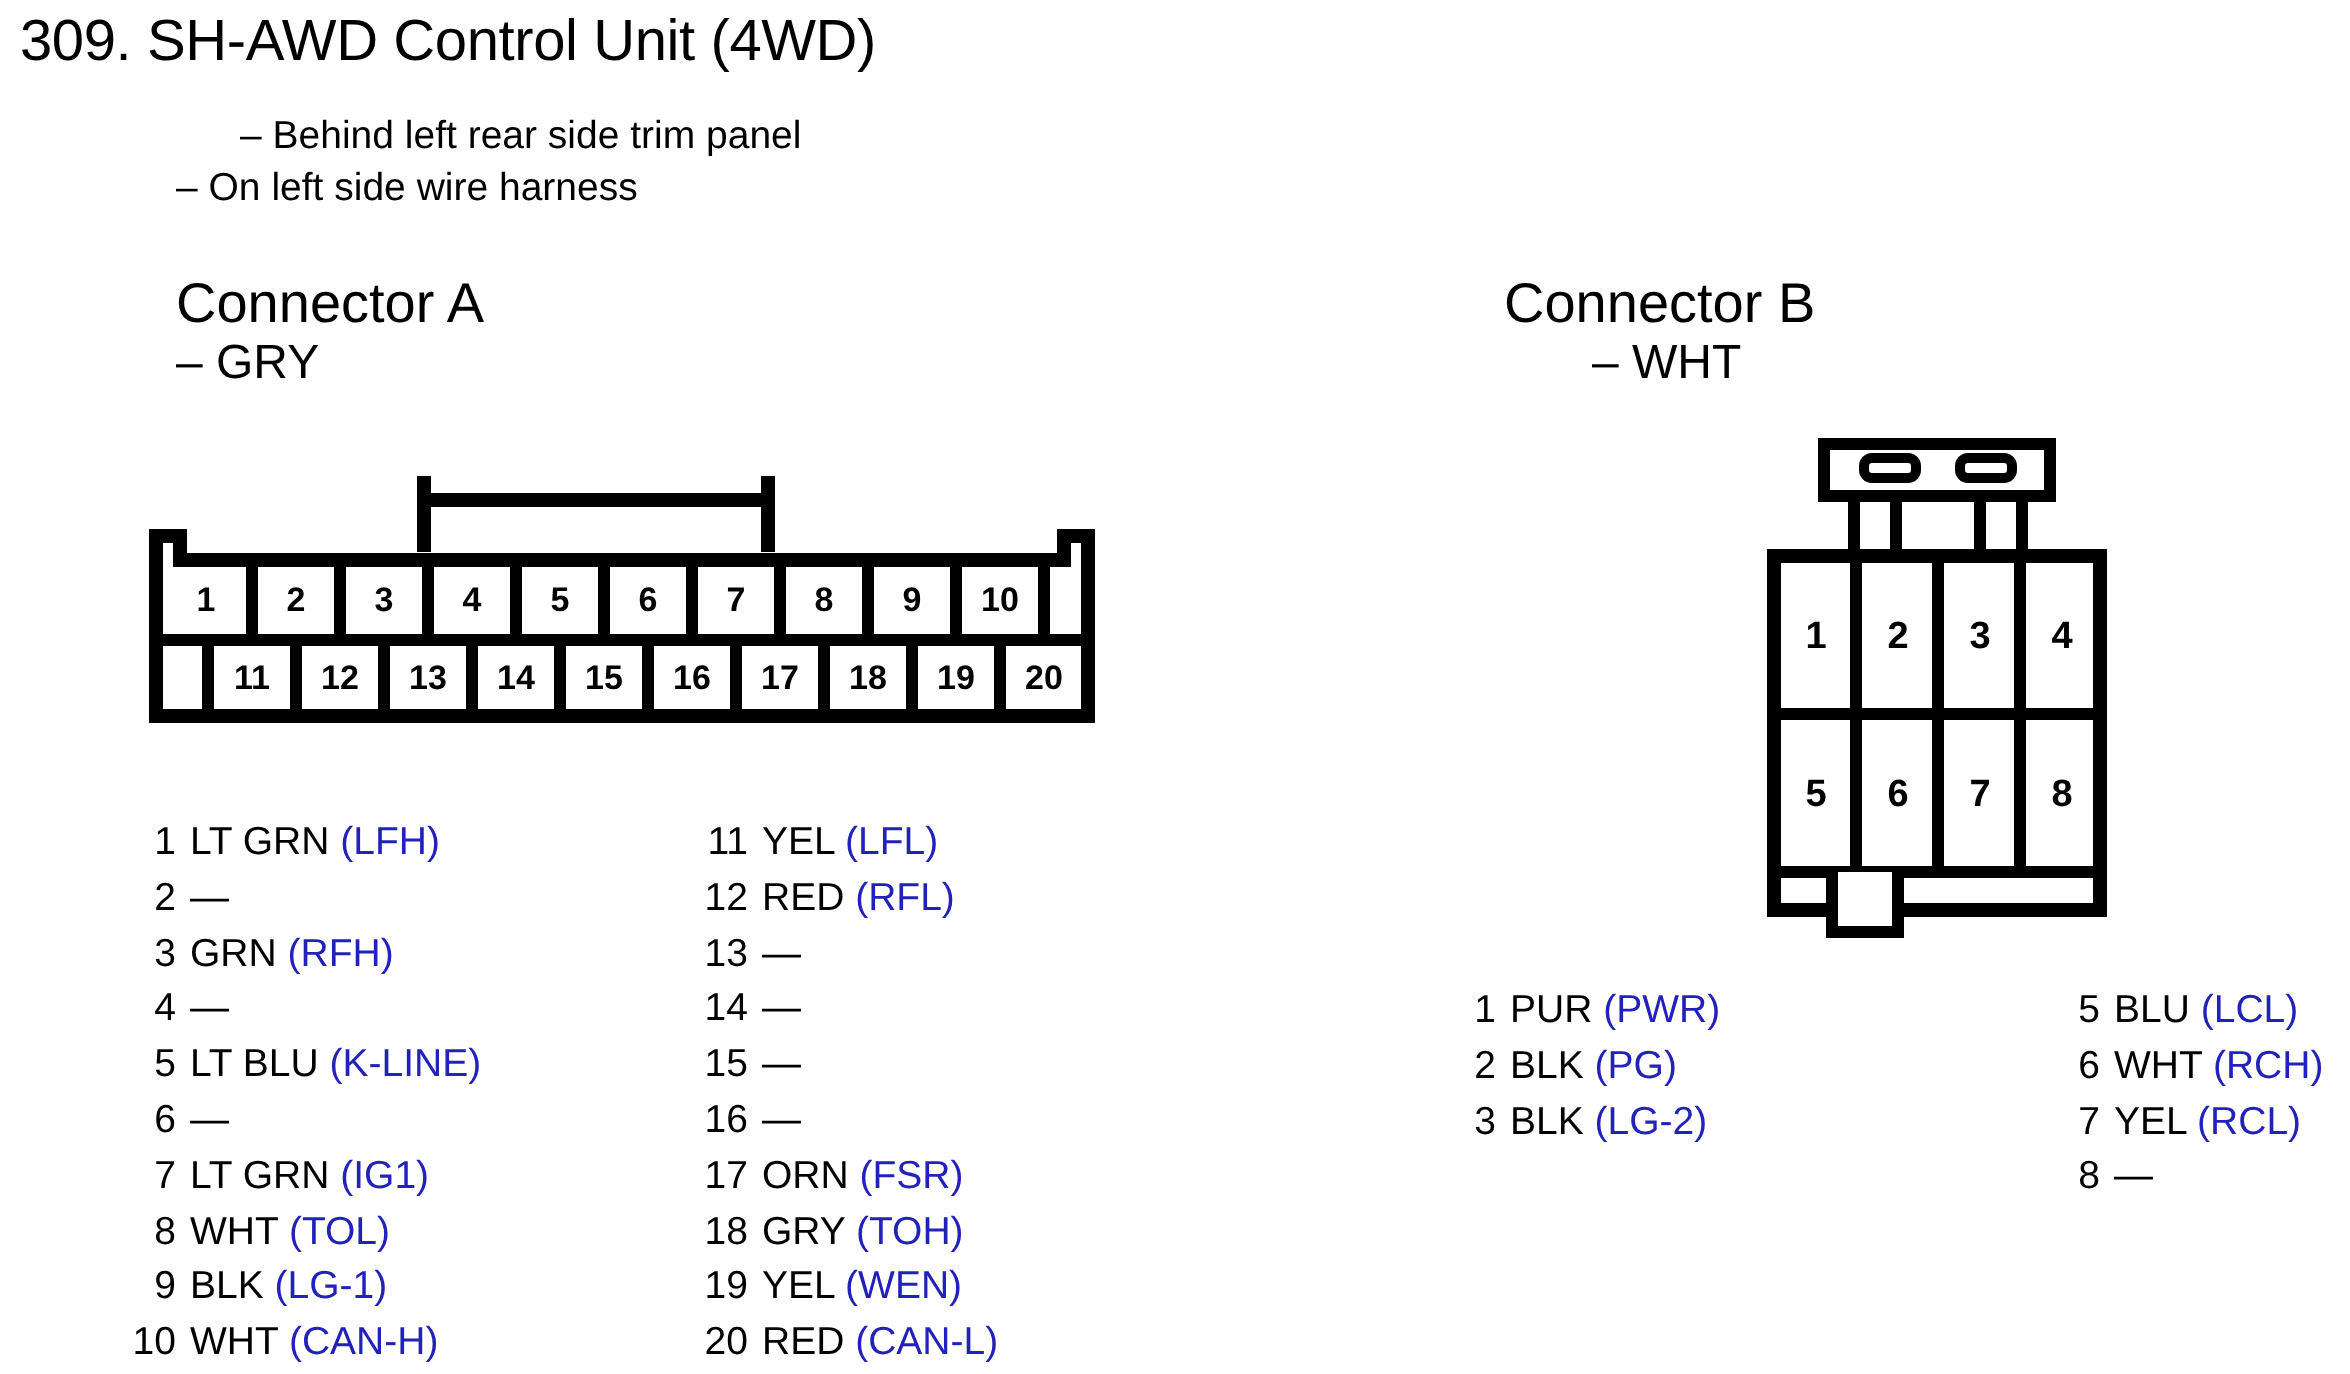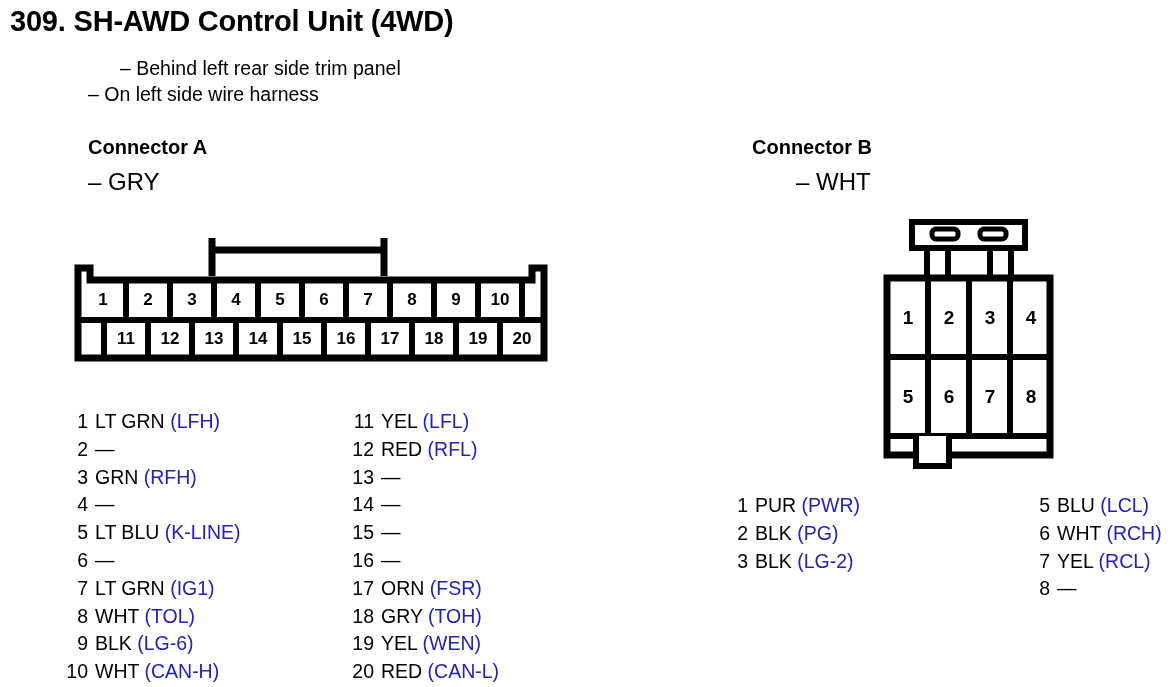--- a/index.html
+++ b/index.html
@@ -16,38 +16,38 @@
     color: #000000;
     overflow: hidden;
   }
 
   
   #page-title {
     position: absolute;
     left: 10px;
     top: 5px;
     font-size: 29px;
-    font-weight: bold;
+    font-weight: normal;
     letter-spacing: -0.2px;
     white-space: nowrap;
   }
   .note-line {
     position: absolute;
     left: 88px;
     font-size: 19.5px;
     white-space: nowrap;
   }
   #note-0 { top: 57px; margin-left: 32px; }
   #note-1 { top: 83px; }
 
   
   .conn-title {
     position: absolute;
-    font-size: 20px;
-    font-weight: bold;
+    font-size: 28px;
+    font-weight: normal;
     white-space: nowrap;
   }
   .conn-sub {
     position: absolute;
     font-size: 24px;
     white-space: nowrap;
   }
   #connA-title { left: 88px; top: 136px; }
   #connA-sub   { left: 88px; top: 168px; }
   #connB-title { left: 752px; top: 136px; }
@@ -241,21 +241,21 @@
 
 <div class="pin-list" id="connA-list-1">
     <div class="pin-row"><span class="pin-idx">1</span><span class="pin-color">LT GRN</span><span class="pin-code"> (LFH)</span></div>
     <div class="pin-row"><span class="pin-idx">2</span><span class="pin-dash">—</span></div>
     <div class="pin-row"><span class="pin-idx">3</span><span class="pin-color">GRN</span><span class="pin-code"> (RFH)</span></div>
     <div class="pin-row"><span class="pin-idx">4</span><span class="pin-dash">—</span></div>
     <div class="pin-row"><span class="pin-idx">5</span><span class="pin-color">LT BLU</span><span class="pin-code"> (K-LINE)</span></div>
     <div class="pin-row"><span class="pin-idx">6</span><span class="pin-dash">—</span></div>
     <div class="pin-row"><span class="pin-idx">7</span><span class="pin-color">LT GRN</span><span class="pin-code"> (IG1)</span></div>
     <div class="pin-row"><span class="pin-idx">8</span><span class="pin-color">WHT</span><span class="pin-code"> (TOL)</span></div>
-    <div class="pin-row"><span class="pin-idx">9</span><span class="pin-color">BLK</span><span class="pin-code"> (LG-6)</span></div>
+    <div class="pin-row"><span class="pin-idx">9</span><span class="pin-color">BLK</span><span class="pin-code"> (LG-1)</span></div>
     <div class="pin-row"><span class="pin-idx">10</span><span class="pin-color">WHT</span><span class="pin-code"> (CAN-H)</span></div>
   </div>
 
 <div class="pin-list" id="connA-list-2">
     <div class="pin-row"><span class="pin-idx">11</span><span class="pin-color">YEL</span><span class="pin-code"> (LFL)</span></div>
     <div class="pin-row"><span class="pin-idx">12</span><span class="pin-color">RED</span><span class="pin-code"> (RFL)</span></div>
     <div class="pin-row"><span class="pin-idx">13</span><span class="pin-dash">—</span></div>
     <div class="pin-row"><span class="pin-idx">14</span><span class="pin-dash">—</span></div>
     <div class="pin-row"><span class="pin-idx">15</span><span class="pin-dash">—</span></div>
     <div class="pin-row"><span class="pin-idx">16</span><span class="pin-dash">—</span></div>

